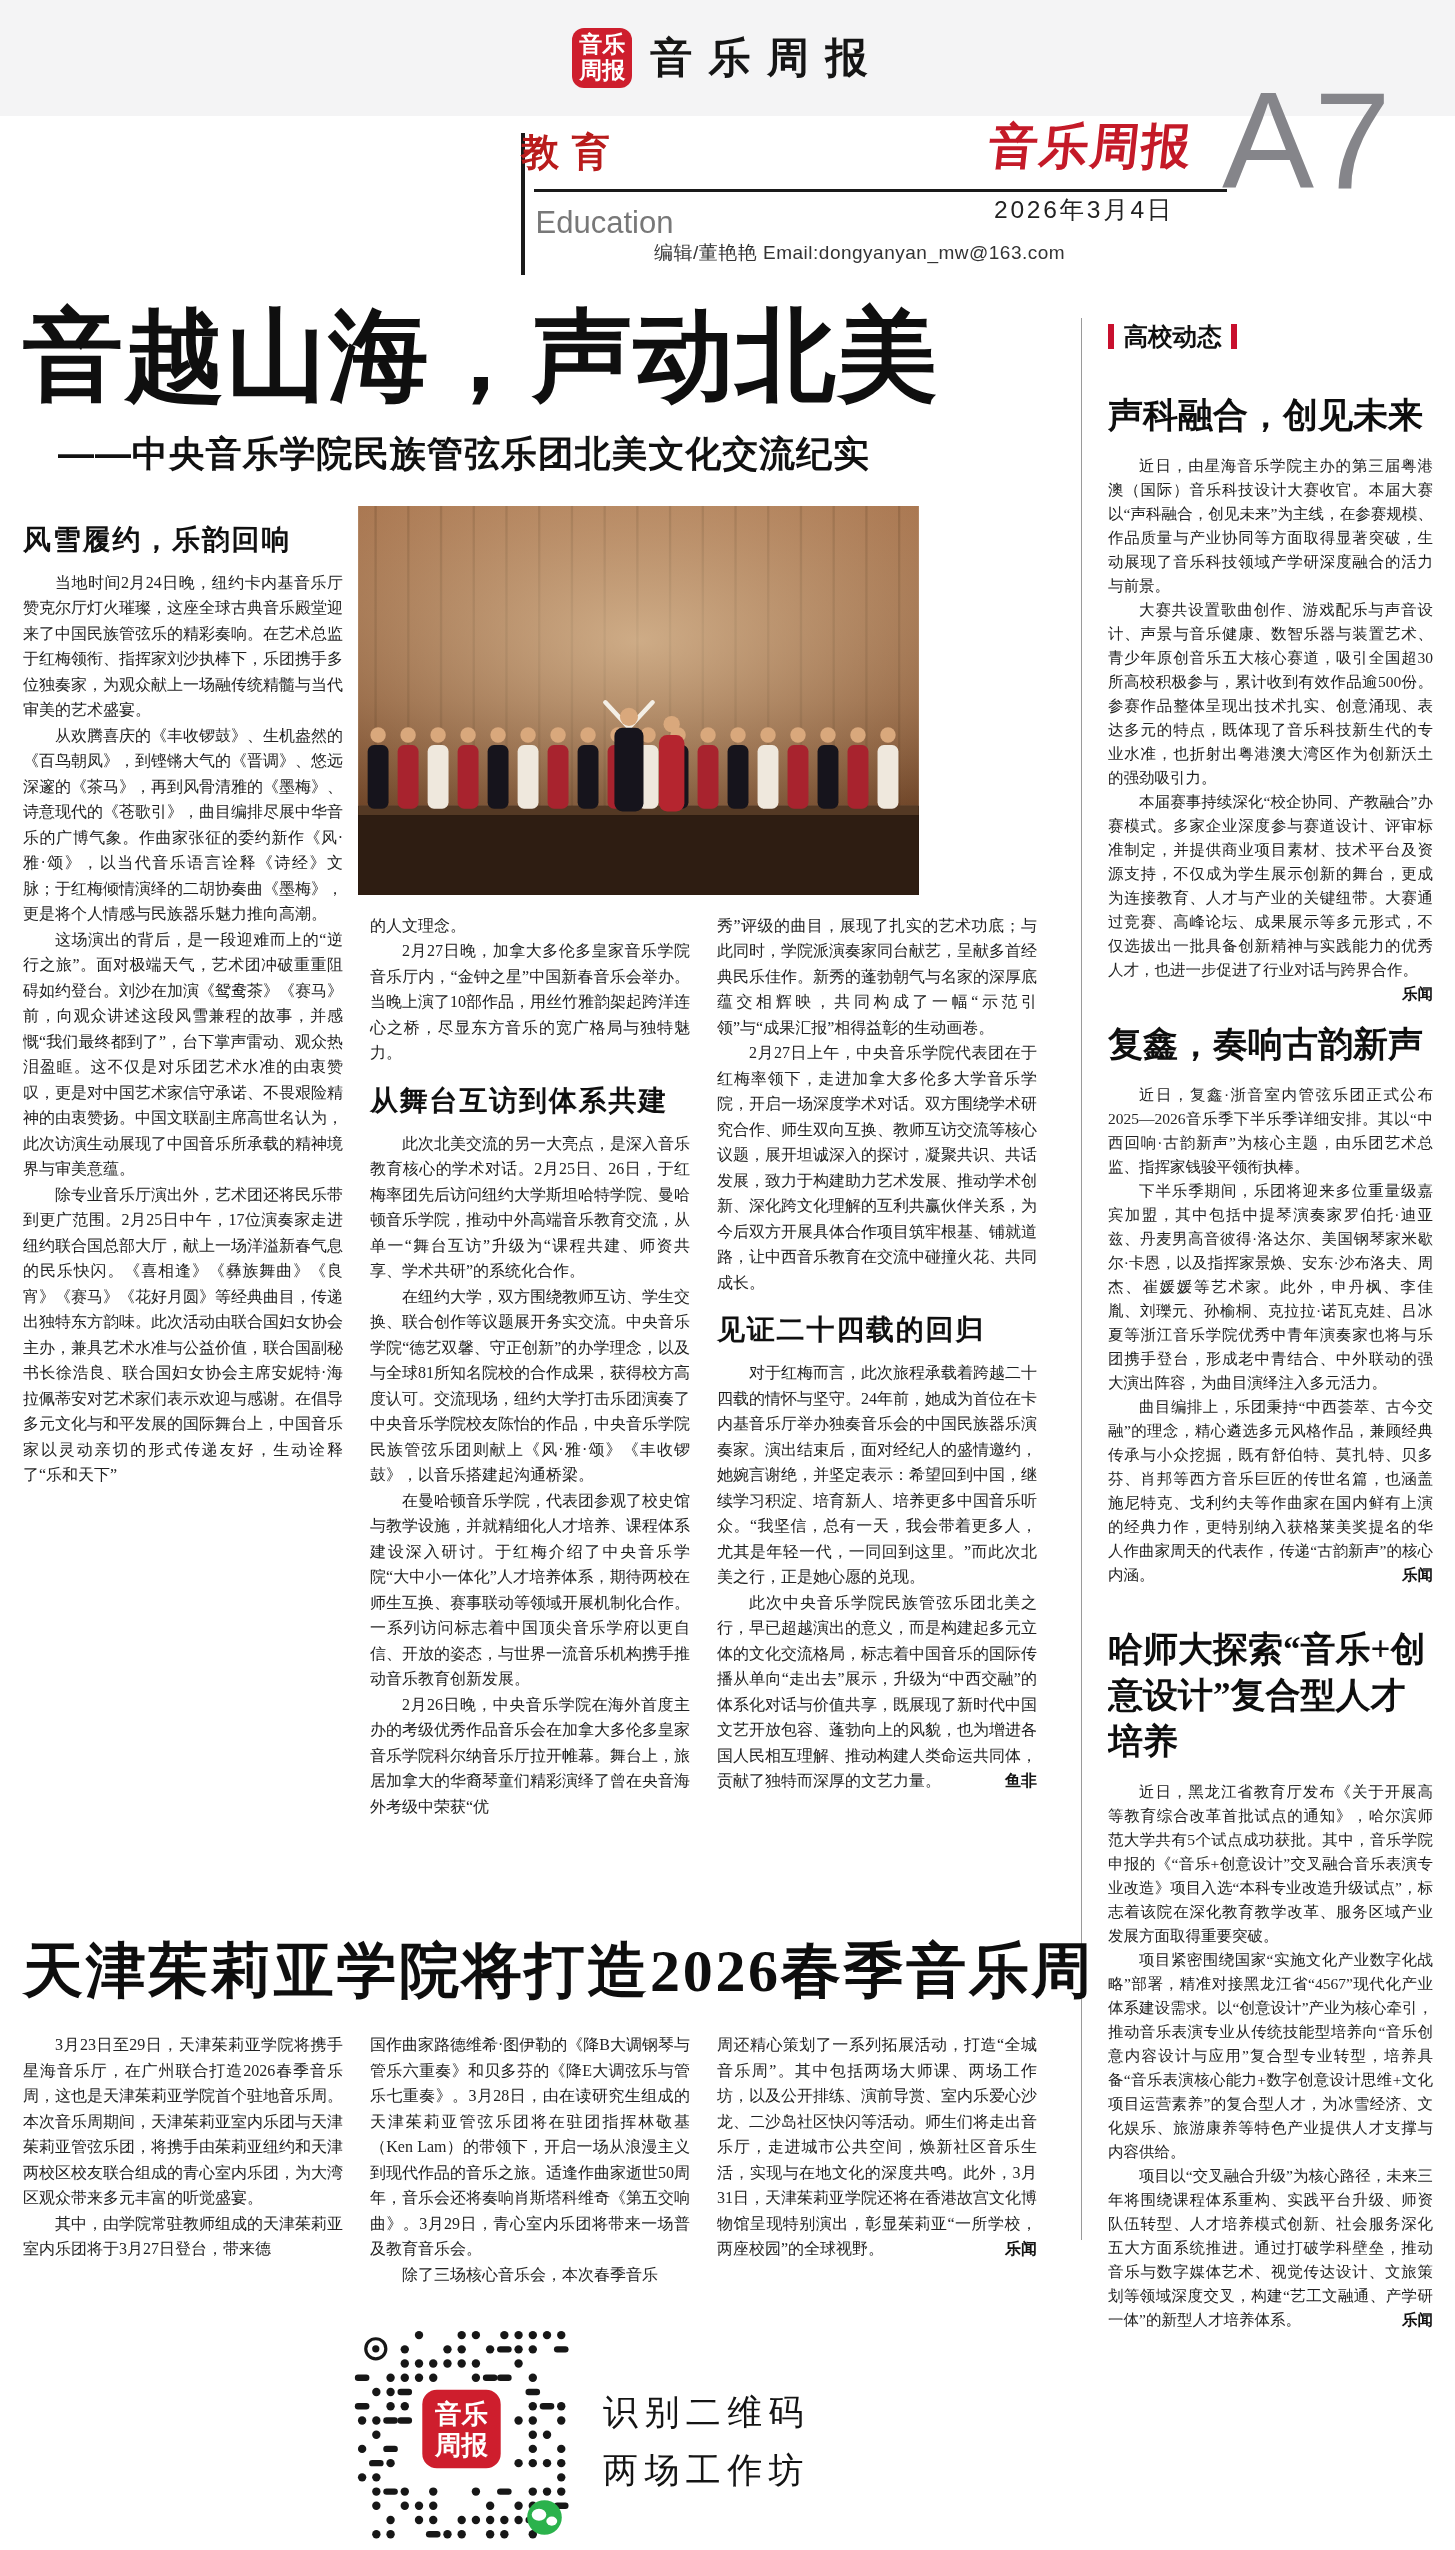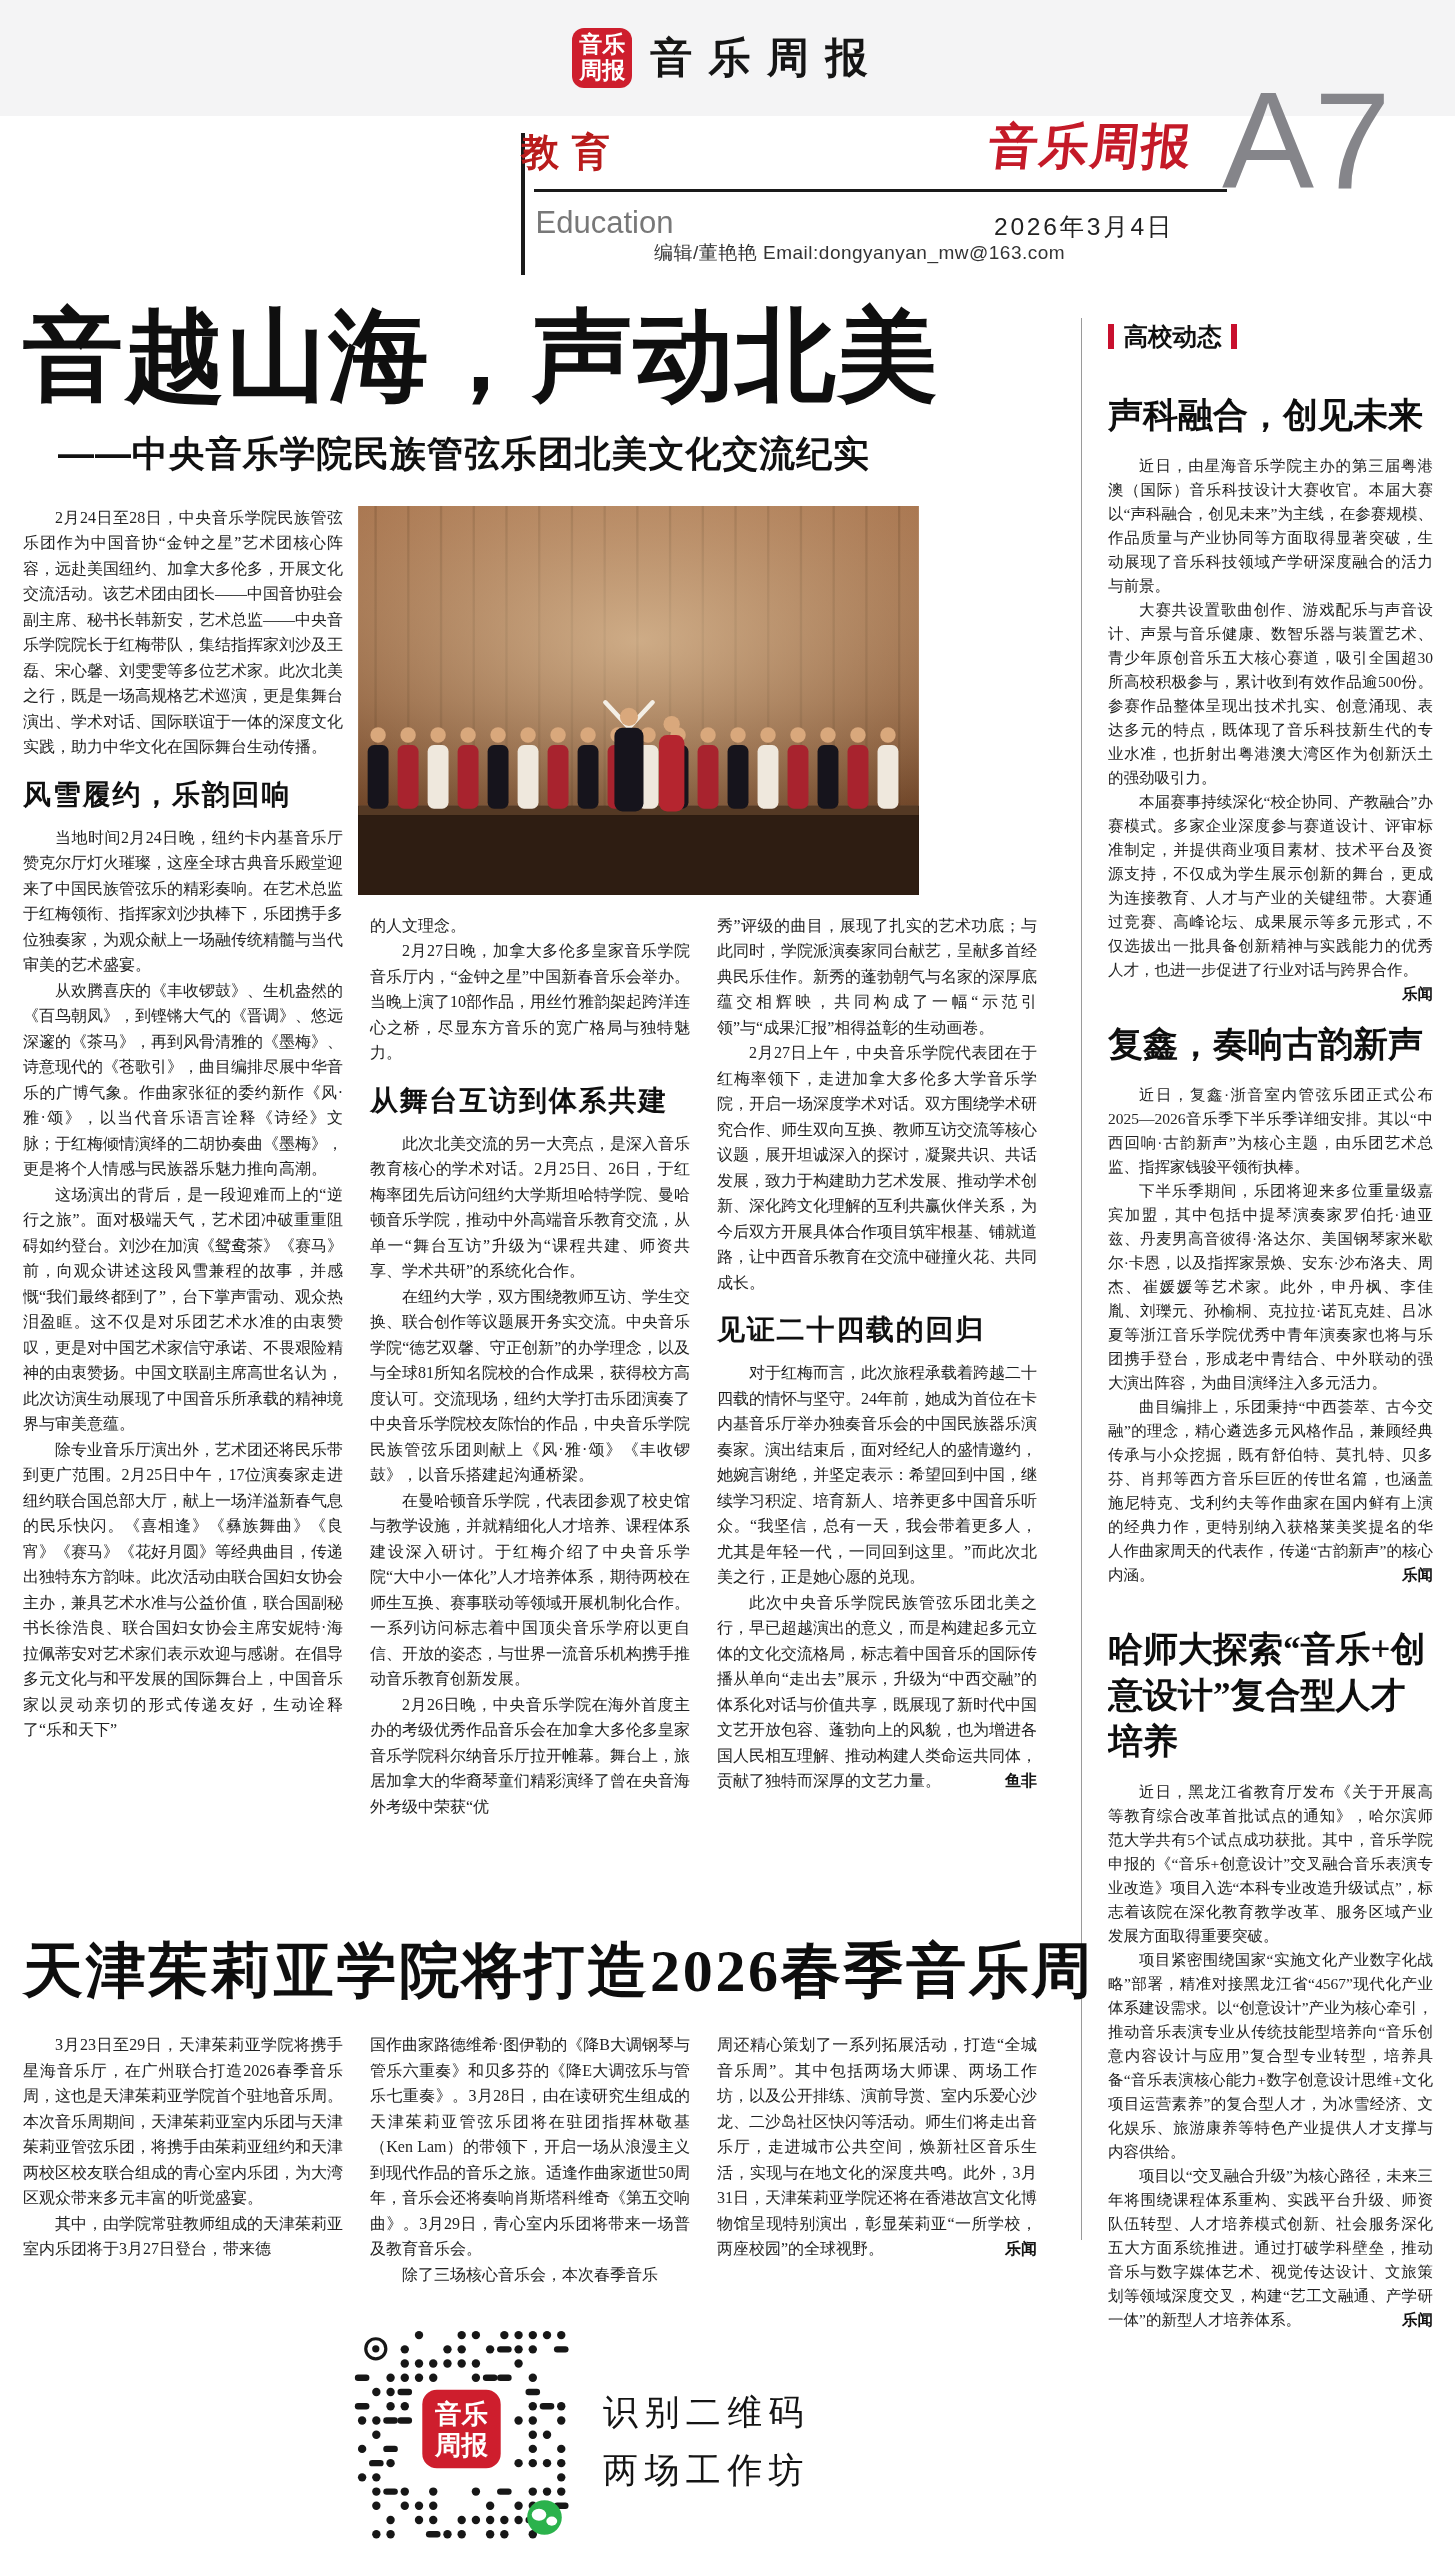--- a/index.html
+++ b/index.html
@@ -17,21 +17,21 @@
   .m-brand{font-size:42px;font-weight:700;letter-spacing:16.4px;color:#151515;}
 
   
   .pheader{position:absolute;left:521px;top:129px;width:912px;height:146px;}
   .h-vbar{position:absolute;left:0;top:3.6px;width:3.6px;height:142px;background:#1a1a1a;}
   .h-cn{position:absolute;left:0;top:-1.8px;font-weight:700;font-size:38px;letter-spacing:12.7px;color:#b91c1c;}
   .h-rule{position:absolute;left:12.7px;top:60px;width:693px;height:2.7px;background:#1a1a1a;}
   .h-en{position:absolute;left:14.6px;top:76px;font-size:31px;color:#787878;}
   .h-script{position:absolute;left:468px;top:-14.6px;width:238px;font-size:49px;font-weight:700;
             color:#c41a28;letter-spacing:1.8px;transform:skewX(-6deg);white-space:nowrap;}
-  .h-date{position:absolute;left:473px;top:81px;font-size:24.6px;letter-spacing:2.7px;color:#222;}
+  .h-date{position:absolute;left:473px;top:64px;font-size:24.6px;letter-spacing:2.7px;color:#222;}
   .h-mail{position:absolute;left:133px;top:111px;font-size:19px;color:#333;letter-spacing:0.5px;}
   .h-pageno{position:absolute;left:701px;top:-58px;font-size:138px;line-height:1;
             font-weight:500;color:#85858a;}
 
   
   .main-art{position:absolute;left:23px;top:306px;width:1014px;}
   .headline{font-family:Liberation Serif, serif;font-weight:900;
             font-size:100px;line-height:1.02;letter-spacing:1.8px;color:#0f0f0f;white-space:nowrap;}
   .subheadline{font-family:"Liberation Sans","DejaVu Sans",sans-serif;font-weight:700;
                font-size:36px;margin:22px 0 0 35px;letter-spacing:0.9px;color:#111;}
@@ -168,21 +168,20 @@
             <line x1="298" y1="244" x2="272" y2="216" stroke="#f4efe6" stroke-width="5" stroke-linecap="round"></line>
             <line x1="298" y1="244" x2="324" y2="216" stroke="#f4efe6" stroke-width="5" stroke-linecap="round"></line>
             <circle cx="298" cy="232" r="10" fill="#d9a87c"></circle>
             <rect x="282" y="244" width="32" height="92" rx="9" fill="#16141c"></rect>
             <circle cx="345" cy="240" r="9" fill="#d9a87c"></circle>
             <rect x="331" y="252" width="28" height="84" rx="9" fill="#b5252f"></rect>
           </g>
       </svg>
     </div>
     <div class="col">
-        <p class="para">2月24日至28日，中央音乐学院民族管弦乐团作为中国音协“金钟之星”艺术团核心阵容，远赴美国纽约、加拿大多伦多，开展文化交流活动。该艺术团由团长——中国音协驻会副主席、秘书长韩新安，艺术总监——中央音乐学院院长于红梅带队，集结指挥家刘沙及王磊、宋心馨、刘雯雯等多位艺术家。此次北美之行，既是一场高规格艺术巡演，更是集舞台演出、学术对话、国际联谊于一体的深度文化实践，助力中华文化在国际舞台生动传播。</p>
         <div class="sec-head">风雪履约，乐韵回响</div>
         <p class="para">当地时间2月24日晚，纽约卡内基音乐厅赞克尔厅灯火璀璨，这座全球古典音乐殿堂迎来了中国民族管弦乐的精彩奏响。在艺术总监于红梅领衔、指挥家刘沙执棒下，乐团携手多位独奏家，为观众献上一场融传统精髓与当代审美的艺术盛宴。</p>
         <p class="para">从欢腾喜庆的《丰收锣鼓》、生机盎然的《百鸟朝凤》，到铿锵大气的《晋调》、悠远深邃的《茶马》，再到风骨清雅的《墨梅》、诗意现代的《苍歌引》，曲目编排尽展中华音乐的广博气象。作曲家张征的委约新作《风·雅·颂》，以当代音乐语言诠释《诗经》文脉；于红梅倾情演绎的二胡协奏曲《墨梅》，更是将个人情感与民族器乐魅力推向高潮。</p>
         <p class="para">这场演出的背后，是一段迎难而上的“逆行之旅”。面对极端天气，艺术团冲破重重阻碍如约登台。刘沙在加演《鸳鸯茶》《赛马》前，向观众讲述这段风雪兼程的故事，并感慨“我们最终都到了”，台下掌声雷动、观众热泪盈眶。这不仅是对乐团艺术水准的由衷赞叹，更是对中国艺术家信守承诺、不畏艰险精神的由衷赞扬。中国文联副主席高世名认为，此次访演生动展现了中国音乐所承载的精神境界与审美意蕴。</p>
         <p class="para">除专业音乐厅演出外，艺术团还将民乐带到更广范围。2月25日中午，17位演奏家走进纽约联合国总部大厅，献上一场洋溢新春气息的民乐快闪。《喜相逢》《彝族舞曲》《良宵》《赛马》《花好月圆》等经典曲目，传递出独特东方韵味。此次活动由联合国妇女协会主办，兼具艺术水准与公益价值，联合国副秘书长徐浩良、联合国妇女协会主席安妮特·海拉佩蒂安对艺术家们表示欢迎与感谢。在倡导多元文化与和平发展的国际舞台上，中国音乐家以灵动亲切的形式传递友好，生动诠释了“乐和天下”</p>
       </div>
     <div class="col pad">
         <p class="para noind">的人文理念。</p>
         <p class="para">2月27日晚，加拿大多伦多皇家音乐学院音乐厅内，“金钟之星”中国新春音乐会举办。当晚上演了10部作品，用丝竹雅韵架起跨洋连心之桥，尽显东方音乐的宽广格局与独特魅力。</p>
         <div class="sec-head">从舞台互访到体系共建</div>

